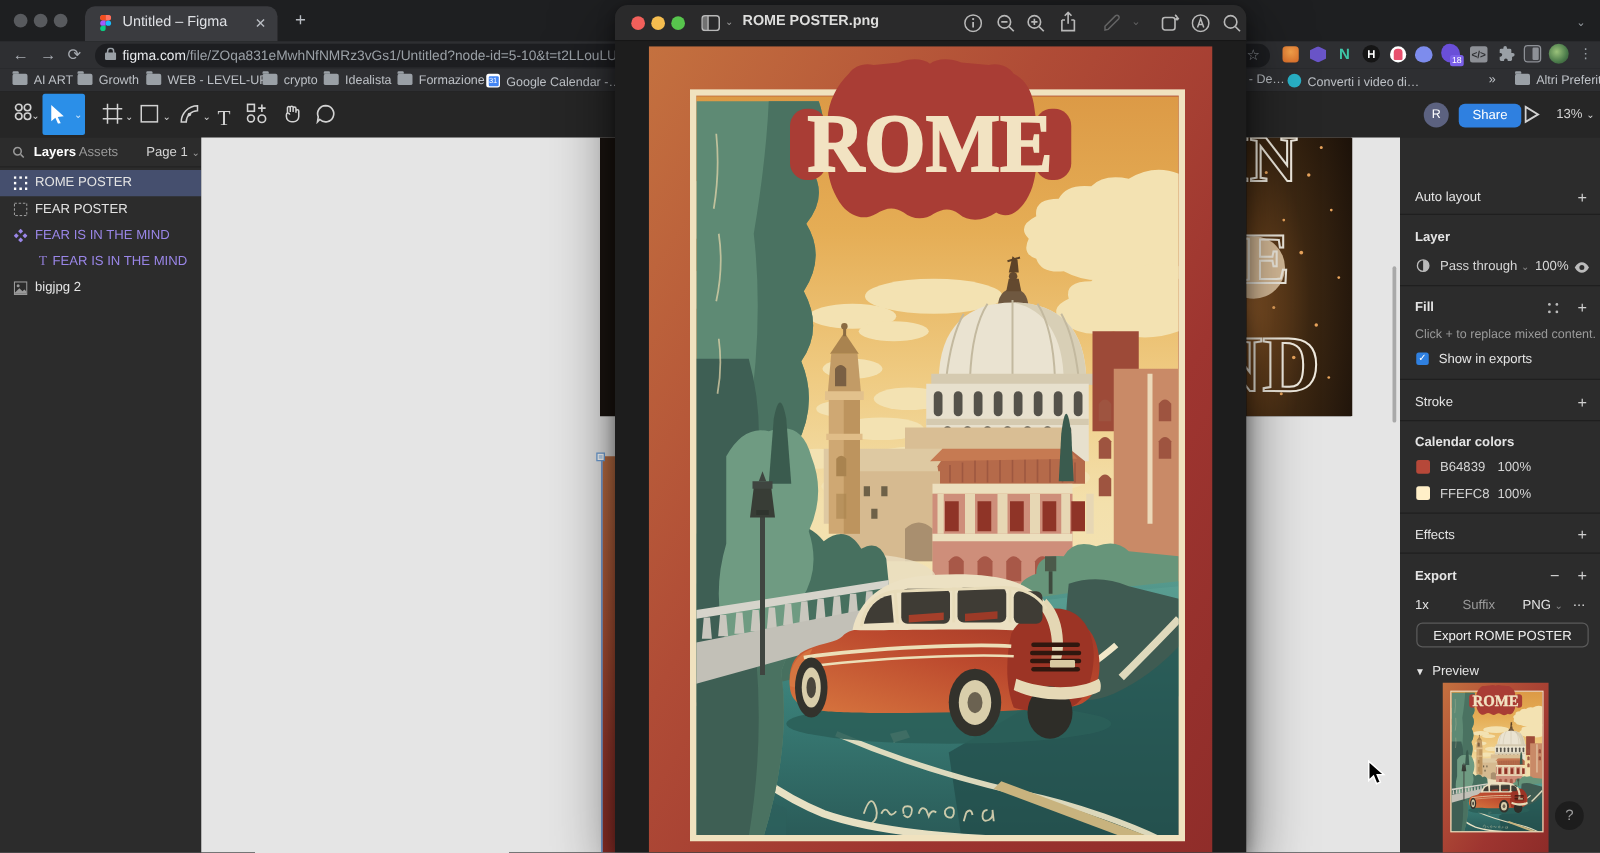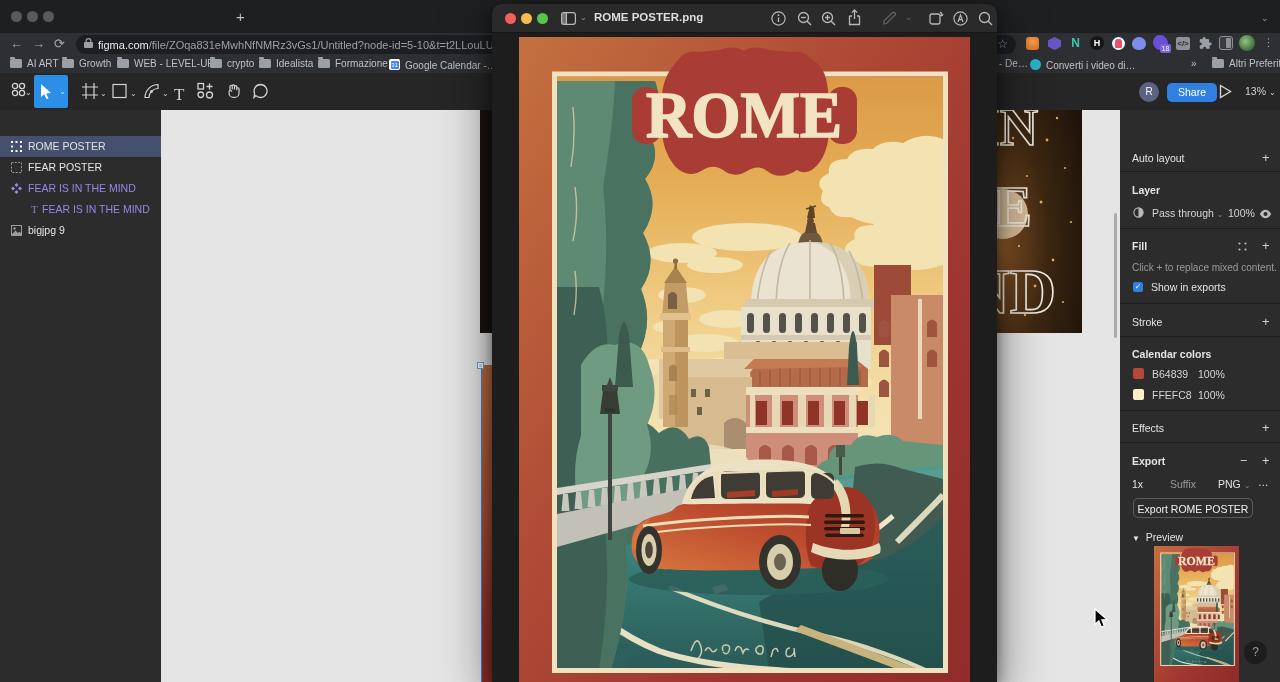--- a/index.html
+++ b/index.html
@@ -46,21 +46,21 @@
 
   
   #canvas { left:161px; top:110px; width:959px; height:572px; background:#e5e5e5; }
 
   
   #rpanel { left:1120px; top:110px; width:160px; height:572px; background:#2c2c2c; font-size:10.5px; color:#e4e4e4; }
   #rpanel .sect { position:absolute; left:12px; white-space:nowrap; }
   #rpanel .dim { color:#9a9a9a; }
   #rpanel .plus { position:absolute; left:142px; color:#cfcfcf; font-size:13px; font-weight:400; }
   #rpanel .div { position:absolute; left:0; width:160px; height:1px; background:#1f1f1f; }
-  #expbtn { position:absolute; left:13px; top:388px; width:120px; height:20px; border:1px solid #5a5a5a; border-radius:5px; color:#efefef; text-align:center; line-height:20px; font-size:10.5px; }
+  #expbtn { position:absolute; left:13px; top:388px; width:138px; height:20px; border:1px solid #5a5a5a; border-radius:5px; color:#efefef; text-align:center; line-height:20px; font-size:10.5px; }
 
   
   #win { left:492px; top:4px; width:505px; height:678px; background:#1d1d1d; border-radius:10px 10px 0 0; box-shadow:0 18px 50px rgba(0,0,0,.55), 0 4px 14px rgba(0,0,0,.4); }
   #wtitle { position:absolute; left:0; top:0; width:505px; height:29px; background:#2a2a2b; border-radius:10px 10px 0 0; border-bottom:1px solid #161616; }
   .wl { position:absolute; top:9px; width:11px; height:11px; border-radius:50%; }
   #wname { position:absolute; left:102px; top:7px; color:#dededd; font-size:11.5px; font-weight:bold; white-space:nowrap; }
 
   
   svg { display:block; }
 </style>
@@ -377,20 +377,33 @@
  </g>
   <text x="225" y="100" text-anchor="middle" font-family="Liberation Serif, serif" font-weight="bold" font-size="66" fill="#f2e3c2" stroke="#f2e3c2" stroke-width="1.6" textLength="196" lengthAdjust="spacingAndGlyphs">ROME</text>
  </g>
 </defs>
 </svg>
 
 <div id="tabbar" class="abs">
   <div class="tl" style="left:11px"></div>
     <div class="tl" style="left:27px"></div>
     <div class="tl" style="left:43px"></div>
+  <div id="tab">
+    <svg width="13" height="13" style="position:absolute;left:10px;top:7px" viewBox="0 0 38 57">
+      <path fill="#ff7262" d="M19 0H9.5a9.5 9.5 0 000 19H19z"></path>
+        <path fill="#f24e1e" d="M19 0h9.5a9.5 9.5 0 010 19H19z" transform="translate(0)"></path>
+      <path fill="#ff7262" d="M19 0h9.5a9.5 9.5 0 010 19H19z"></path>
+      <path fill="#f24e1e" d="M19 0H9.5a9.5 9.5 0 000 19H19z"></path>
+      <path fill="#a259ff" d="M19 19H9.5a9.5 9.5 0 000 19H19z"></path>
+      <path fill="#1abcfe" d="M19 28.5A9.5 9.5 0 1128.5 38 9.5 9.5 0 0119 28.5z"></path>
+      <path fill="#0acf83" d="M19 38H9.5a9.5 9.5 0 109.5 9.5z"></path>
+    </svg>
+    <div class="title">Untitled – Figma</div>
+    <div class="x">✕</div>
+  </div>
   <div id="newtab">+</div>
   <div id="tabsearch">⌄</div>
 </div>
 
 <div id="urlrow" class="abs">
   <div class="navic" style="left:10px">←</div>
   <div class="navic" style="left:32px">→</div>
   <div class="navic" style="left:54px">⟳</div>
   <div id="pill">
     <svg class="lock" width="9" height="11" viewBox="0 0 9 11">
@@ -486,20 +499,29 @@
 
   <div id="avatarR">R</div>
   <div id="sharebtn">Share</div>
   <svg class="fico" style="left:1219px;top:11px" width="13" height="15" viewBox="0 0 13 15">
       <path d="M1.5 1.5 L11.5 7.5 L1.5 13.5 Z" fill="none" stroke="#d2d2d2" stroke-width="1.4"></path>
     </svg>
   <div id="zoomlvl">13% <span style="font-size:8px">⌄</span></div>
 </div>
 
 <div id="sidebar" class="abs">
+  <div class="tabs">
+    <svg width="10" height="10" style="position:absolute;left:10px;top:7px" viewBox="0 0 10 10">
+        <circle cx="4" cy="4" r="3" fill="none" stroke="#9a9a9a" stroke-width="1.2"></circle>
+        <path d="M6.5 6.5 L9 9" stroke="#9a9a9a" stroke-width="1.2"></path>
+      </svg>
+    <span style="position:absolute;left:27px;top:6px;font-size:10.5px;color:#fff;font-weight:bold">Layers</span>
+    <span style="position:absolute;left:63px;top:6px;font-size:10.5px;color:#9a9a9a">Assets</span>
+    <span style="position:absolute;left:117px;top:6px;font-size:10.5px;color:#d5d5d5">Page 1 <span style="font-size:8px;color:#9a9a9a">⌄</span></span>
+  </div>
   <div class="lrow" style="top:26px;background:#454f6e">
     <svg width="11" height="11" style="position:absolute;left:11px;top:5px" viewBox="0 0 11 11">
         <g fill="#fff">
           <rect x="0" y="0" width="2" height="2"></rect>
           <rect x="4.5" y="0" width="2" height="2"></rect>
           <rect x="9" y="0" width="2" height="2"></rect>
           <rect x="0" y="4.5" width="2" height="2"></rect>
           <rect x="9" y="4.5" width="2" height="2"></rect>
           <rect x="0" y="9" width="2" height="2"></rect>
           <rect x="4.5" y="9" width="2" height="2"></rect>
@@ -528,21 +550,21 @@
   <div class="lrow purp" style="top:89px">
     <span style="position:absolute;left:31px;top:0;font-family:'Liberation Serif',serif;font-size:11px;color:#8d7ad0">T</span>
     <span style="margin-left:42px">FEAR IS IN THE MIND</span>
   </div>
   <div class="lrow" style="top:110px">
     <svg width="11" height="11" style="position:absolute;left:11px;top:5px" viewBox="0 0 11 11">
         <rect x="0.5" y="0.5" width="10" height="10" fill="none" stroke="#9a9a9a"></rect>
         <circle cx="3.5" cy="3.5" r="1.2" fill="#9a9a9a"></circle>
         <path d="M1 9 L4.5 5.5 L7 8 L8.5 6.5 L10 8 V10 H1 Z" fill="#9a9a9a"></path>
       </svg>
-    <span style="margin-left:28px">bigjpg 9</span>
+    <span style="margin-left:28px">bigjpg 2</span>
   </div>
 </div>
 
 <div id="canvas" class="abs">
 
   <div class="abs" style="left:319px;top:0;width:601px;height:223px;background:#1a1410"></div>
   <svg class="abs" style="left:836px;top:0" width="85" height="223">
     <defs>
       <radialGradient id="fire1" cx="2%" cy="60%" r="115%">
         <stop offset="0" stop-color="#96602e"></stop>

